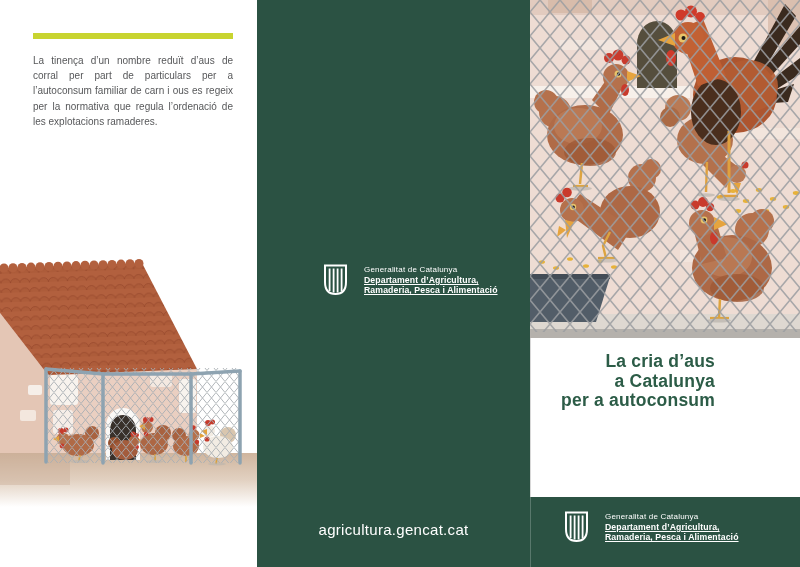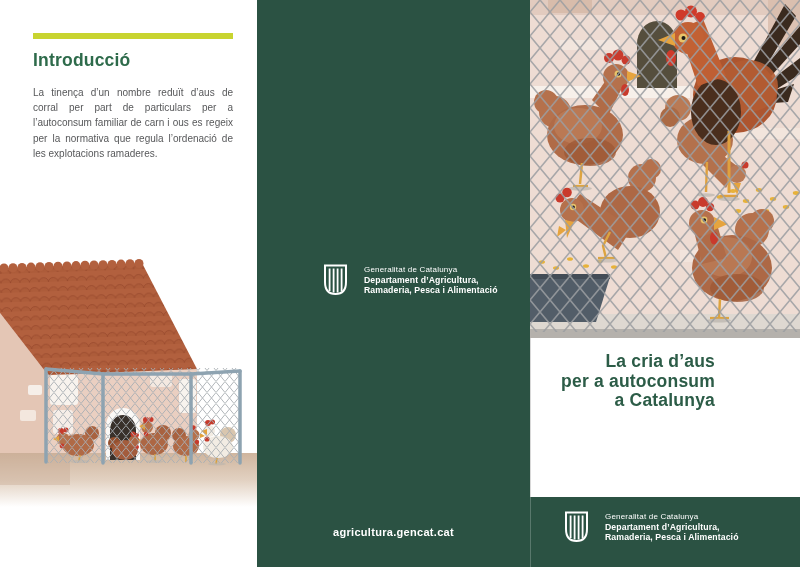--- a/index.html
+++ b/index.html
@@ -12,43 +12,42 @@
   .intro h1{margin:11px 0 0 0;font-size:17.5px;font-weight:bold;color:#2e6b4b;letter-spacing:.2px;}
   .intro p{margin:14px 0 0 0;font-size:10px;line-height:15.2px;color:#57585a;text-align:justify;}
   .intro p.second{margin-top:25px;}
   .coop{position:absolute;left:0;top:255px;}
   
   .panel-mid{position:relative;width:273px;height:567px;background:#2b5243;flex:none;}
   .logo-block{display:flex;align-items:flex-start;gap:16px;}
   .logo-mid{position:absolute;left:66px;top:264px;}
   .logo-text{padding-top:1px;}
   .logo-org{font-size:8px;color:#ffffff;letter-spacing:.2px;line-height:10px;}
-  .logo-dept{font-size:8.7px;font-weight:bold;color:#ffffff;line-height:10px;letter-spacing:.1px;}
+  .logo-dept{font-size:8.7px;font-weight:bold;color:#ffffff;line-height:10px;letter-spacing:.1px;text-decoration:underline;}
   .site{position:absolute;left:0;right:0;bottom:29px;text-align:center;
-        font-size:11px;font-weight:bold;color:#ffffff;letter-spacing:.3px;}
+        font-size:15px;font-weight:normal;color:#ffffff;letter-spacing:.3px;}
   
   .panel-right{position:relative;width:270px;height:567px;background:#ffffff;flex:none;}
   .hens-illus{position:absolute;left:0;top:0;}
   .title-band{position:absolute;left:0;top:338px;width:218px;height:159px;background:#ffffff;
               box-sizing:border-box;border-left:1px solid #d8d8d8;
               padding:14px 33px 0 0;text-align:right;}
   .title-line{font-size:17.5px;font-weight:bold;color:#2c5c47;line-height:19.5px;letter-spacing:.2px;}
   .green-band{position:absolute;left:0;top:497px;width:270px;height:70px;background:#2b5243;
               box-sizing:border-box;border-left:1px solid rgba(255,255,255,.22);}
   .logo-bottom{position:absolute;left:33px;top:14px;}
 </style>
 </head>
 <body>
 
 <div class="page">
 
   <div class="panel-left">
     <div class="intro">
       <div class="accent-bar"></div>
-      <h1>Introducció</h1>
       <p>La tinença d’un nombre reduït d’aus de corral per part de particulars per a l’autoconsum familiar de carn i ous es regeix per la normativa que regula l’ordenació de les explotacions ramaderes.</p>
     </div>
 
     <svg class="coop" width="257" height="255" viewBox="0 0 257 255">
       <defs>
         <pattern id="tilesL" width="19" height="9.5" patternUnits="userSpaceOnUse" patternTransform="rotate(-2)">
           <rect width="19" height="9.5" fill="#b2603e"></rect>
           <path d="M0,9.5 a4.75,4.2 0 0 1 9.5,0 M9.5,9.5 a4.75,4.2 0 0 1 9.5,0" fill="#ad5c3a" stroke="#97482c" stroke-width="0.8"></path>
         </pattern>
         <pattern id="meshSmall" width="9" height="11" patternUnits="userSpaceOnUse">
@@ -337,22 +336,22 @@
         <line x1="190" y1="299" x2="189" y2="317" stroke="#dda43f" stroke-width="2.5"></line>
         <line x1="180" y1="318" x2="199" y2="318" stroke="#dda43f" stroke-width="2.2"></line>
         <ellipse cx="189" cy="320.5" rx="12" ry="2" fill="#b9b4ad" opacity=".7"></ellipse>
       </g>
 
       <rect x="0" y="0" width="270" height="332" fill="url(#meshBig)"></rect>
     </svg>
 
     <div class="title-band">
       <div class="title-line">La cria d’aus</div>
+      <div class="title-line">a Catalunya</div>
       <div class="title-line">per a autoconsum</div>
-      <div class="title-line">a Catalunya</div>
     </div>
 
     <div class="green-band">
       <div class="logo-block logo-bottom">
         <svg width="25" height="32" viewBox="0 0 25 32">
           <path d="M2,1.5 H23 V18 q0,12 -10.5,12 Q2,30 2,18 Z" fill="none" stroke="#ffffff" stroke-width="2"></path>
           <g stroke="#ffffff" stroke-width="1.8">
             <line x1="6.6" y1="4.5" x2="6.6" y2="27"></line>
             <line x1="10.6" y1="4.5" x2="10.6" y2="28.5"></line>
             <line x1="14.6" y1="4.5" x2="14.6" y2="28.5"></line>

